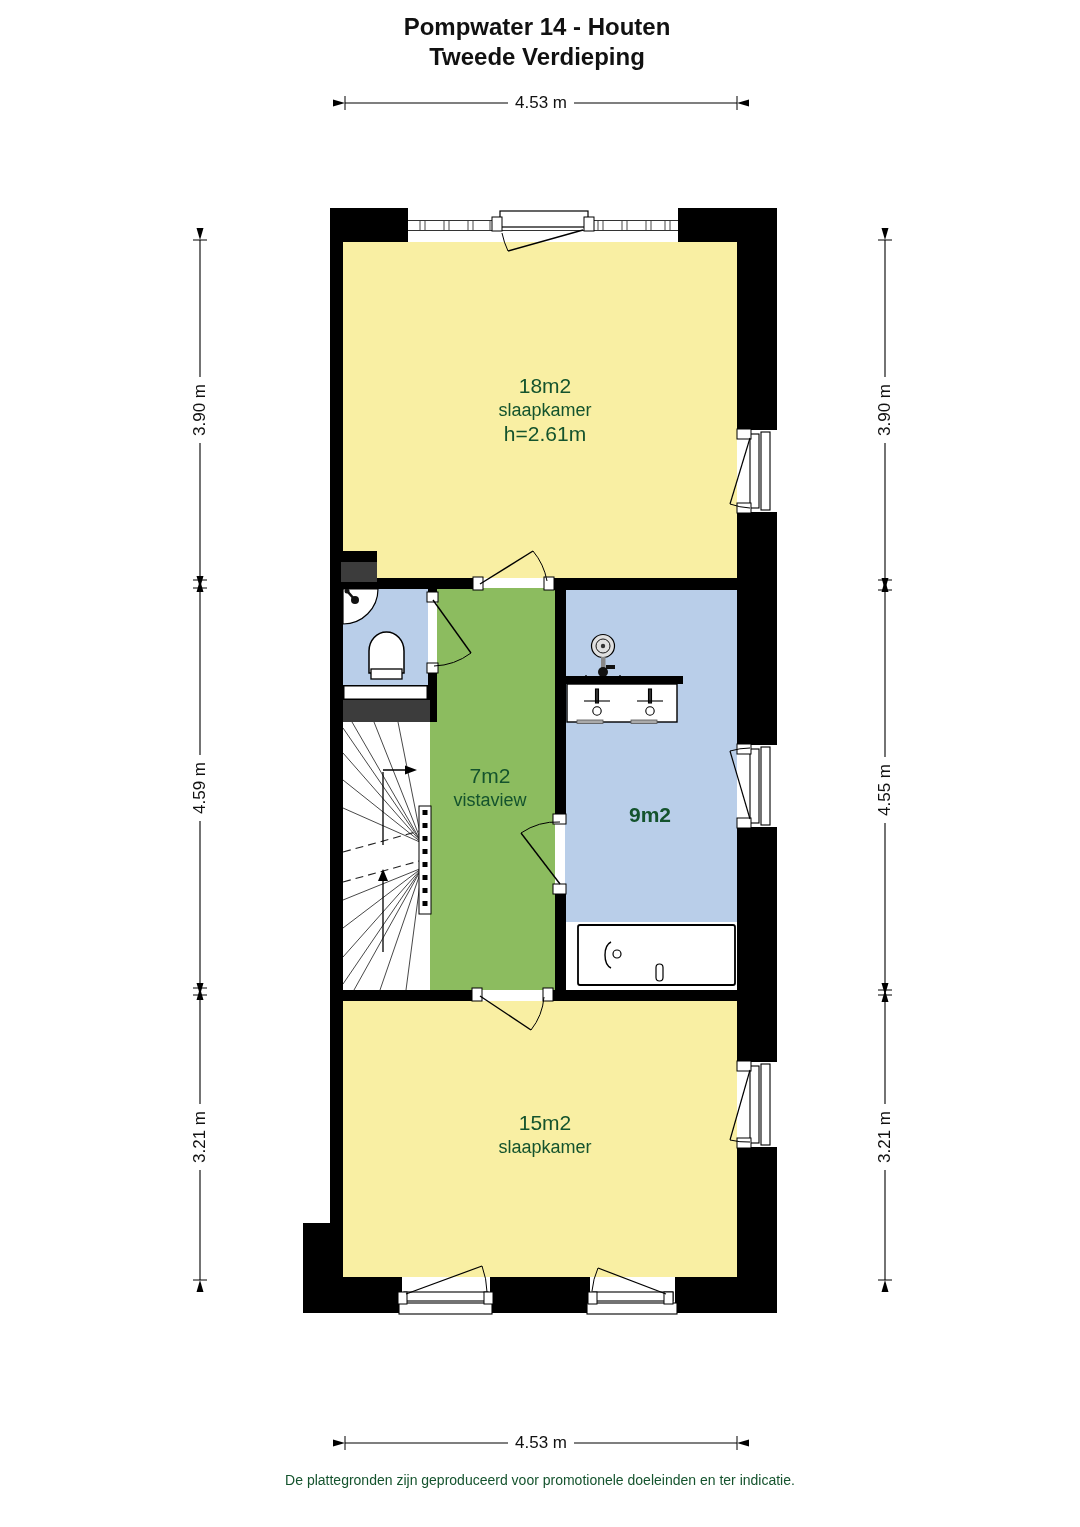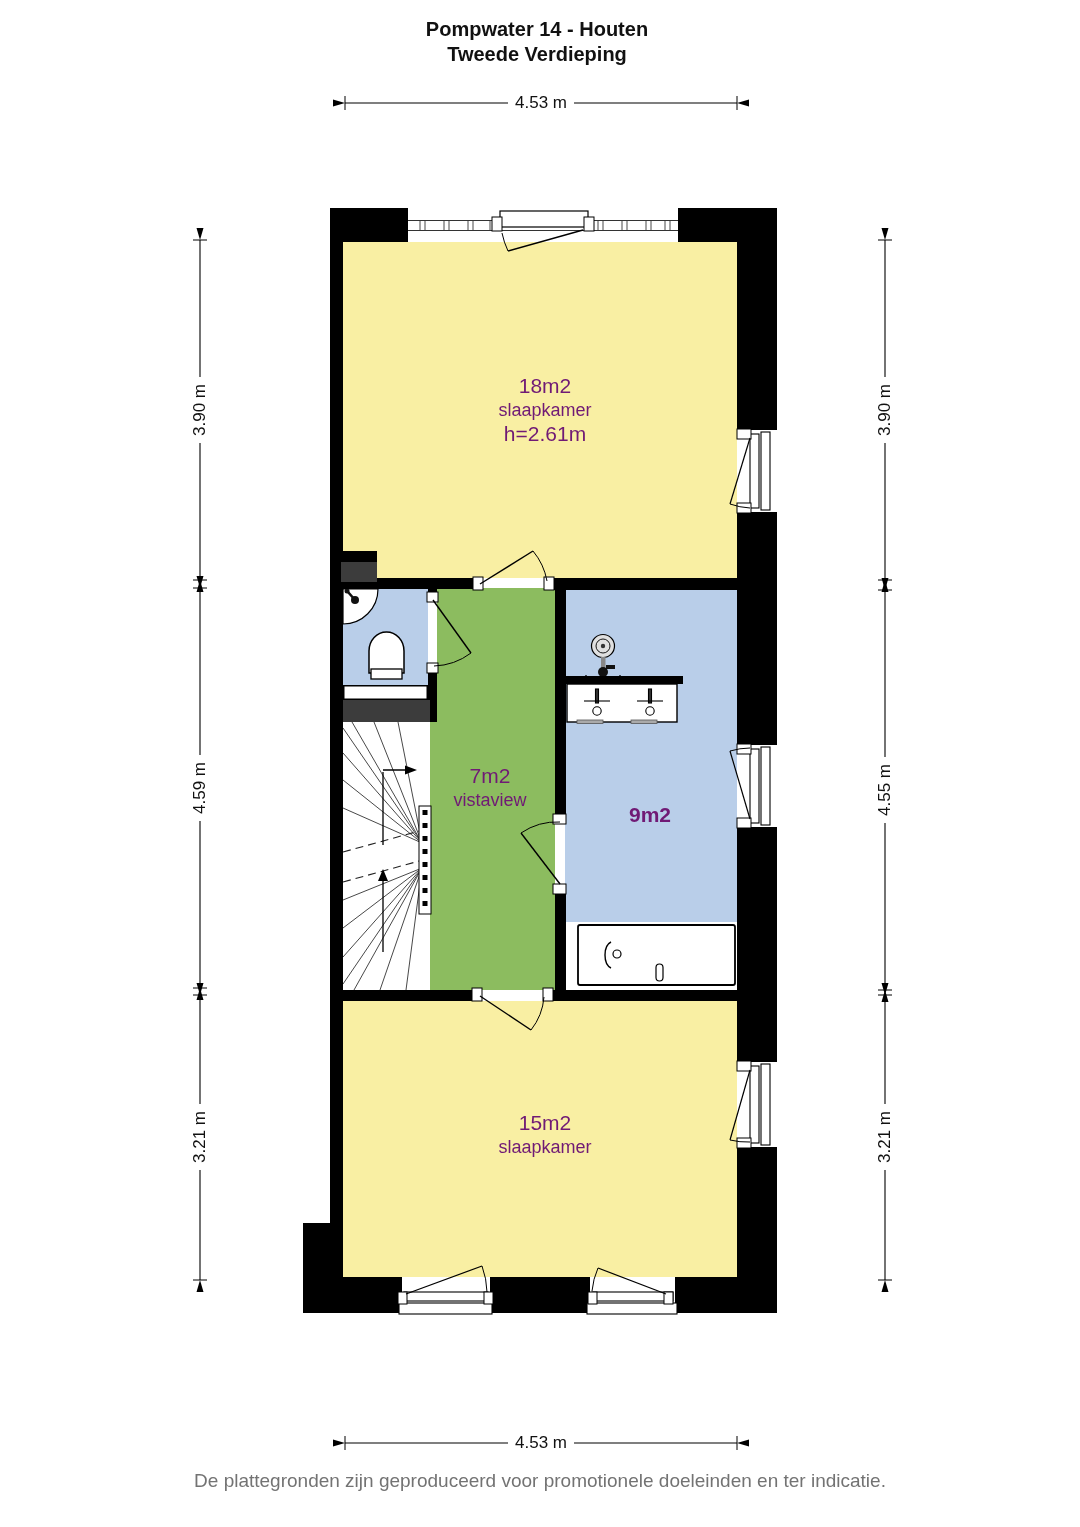--- a/index.html
+++ b/index.html
@@ -1,25 +1,25 @@
 <!DOCTYPE html>
 <html><head>
 <meta charset="utf-8">
 <style>
   html,body{margin:0;padding:0;background:#fff;}
   #page{position:relative;width:1080px;height:1527px;background:#ffffff;
         font-family:"Liberation Sans",sans-serif;color:#1a1a1a;overflow:hidden;}
   #plan-svg{position:absolute;left:0;top:0;}
   .abs{position:absolute;transform:translate(-50%,-50%);text-align:center;white-space:nowrap;}
-  .title{font-weight:bold;font-size:20px;line-height:1.25;color:#111;}
-  .room-label{font-size:21px;line-height:1.24;color:#701a75;}
+  .title{font-weight:bold;font-size:24px;line-height:1.25;color:#111;}
+  .room-label{font-size:21px;line-height:1.24;color:#14532d;}
   .room-label .big{font-size:18px;}
   .dim-label{font-size:17px;color:#111;background:#fff;padding:0 7px;}
   .dim-label.v{transform:translate(-50%,-50%) rotate(-90deg);padding:0 7px;}
-  .footer{font-size:19px;line-height:1.4;color:#737373;}
+  .footer{font-size:14px;line-height:1.4;color:#14532d;}
 </style>
 </head>
 <body>
 
 <div id="page">
 
 <svg id="plan-svg" width="1080" height="1527" viewBox="0 0 1080 1527">
   <defs>
     <marker id="arr" markerWidth="14" markerHeight="10" refX="1" refY="5" orient="auto-start-reverse" markerUnits="userSpaceOnUse">
       <path d="M1,5 L13,1.5 L13,8.5 Z" fill="#000"></path>

